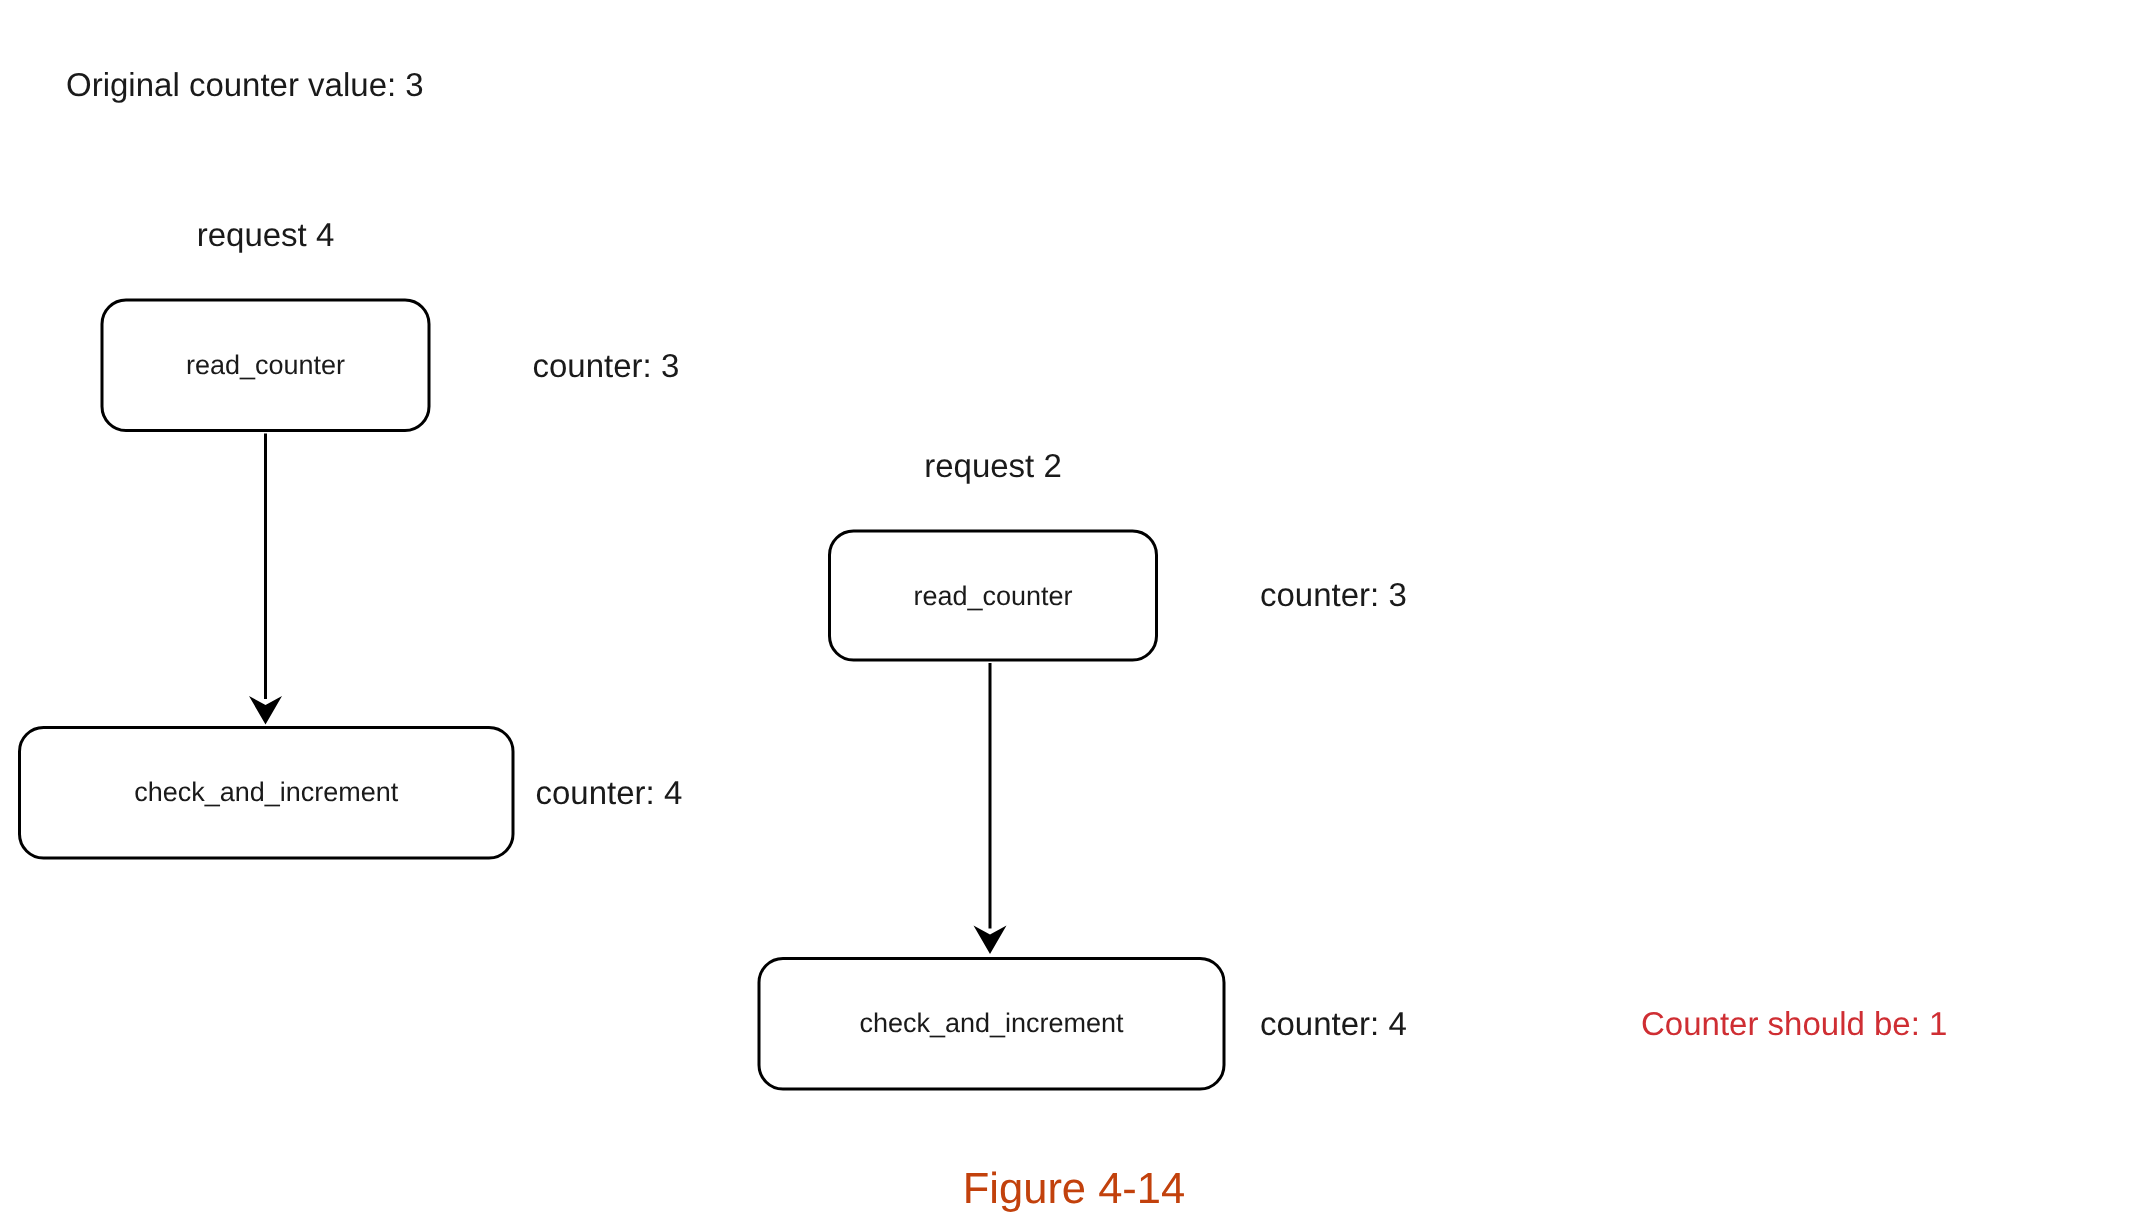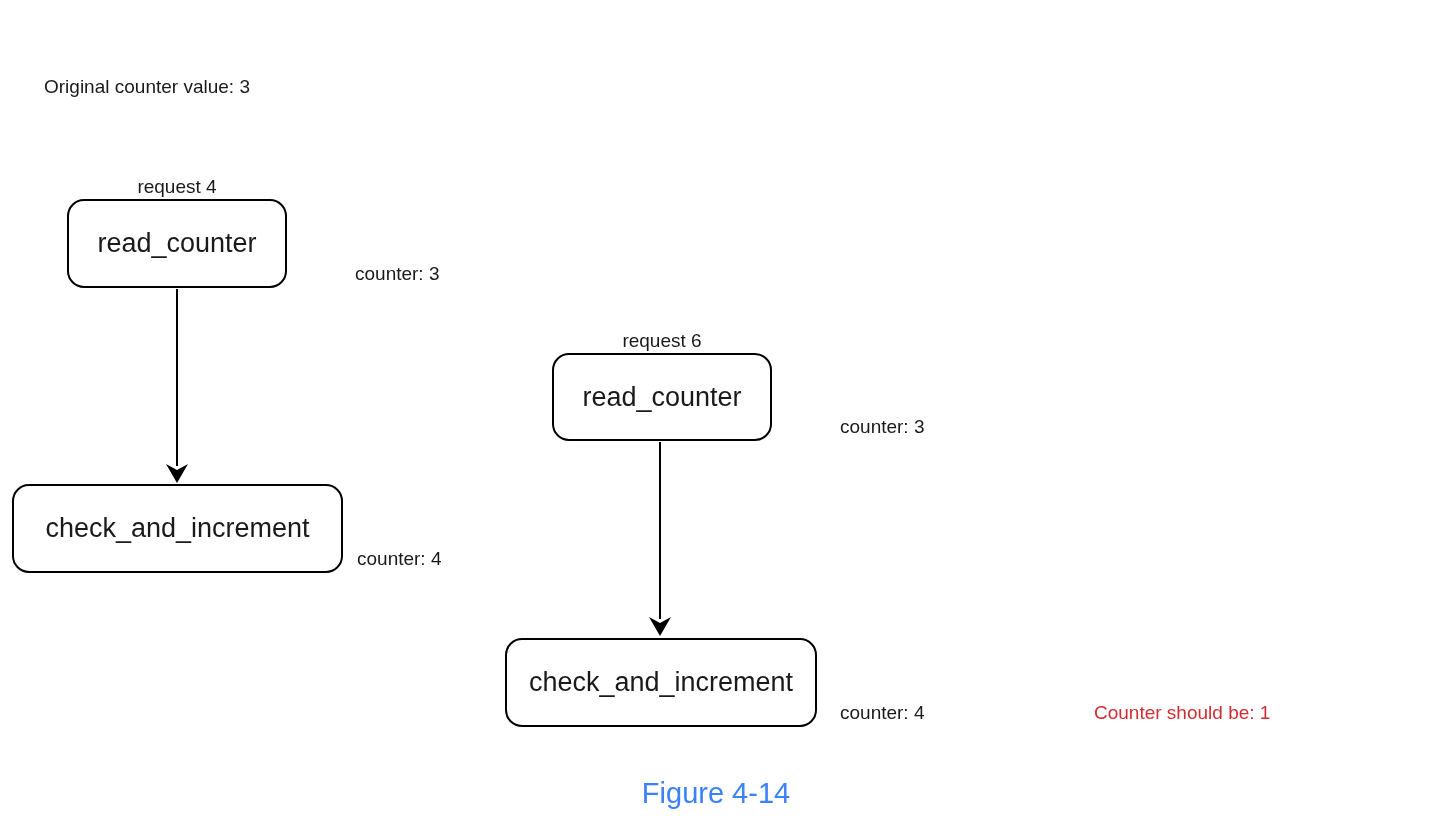--- a/index.html
+++ b/index.html
@@ -11,49 +11,48 @@
   }
   #canvas {
     position: relative;
     width: 1432px;
     height: 816px;
     background: #ffffff;
     overflow: hidden;
   }
   .abs { position: absolute; }
   .label {
-    font-size: 19px;
+    font-size: 22px;
     line-height: 28px;
     white-space: nowrap;
     color: #1a1a1a;
-    margin-top: 30px;
   }
   .node-box {
     box-sizing: border-box;
     border: 2px solid #000000;
     border-radius: 17px;
     background: #ffffff;
     display: flex;
     align-items: center;
     justify-content: center;
-    font-size: 27px;
+    font-size: 18px;
     color: #1a1a1a;
     white-space: nowrap;
   }
   .vcenter {
     display: flex;
     align-items: center;
   }
   .warning {
     color: #cf2e33;
   }
   .caption {
     font-size: 29px;
     white-space: nowrap;
-    color: #3b82f6;
+    color: #c2410c;
   }
   #arrow-layer {
     position: absolute;
     left: 0; top: 0;
     width: 1432px;
     height: 816px;
     pointer-events: none;
   }
 </style>
 </head>
@@ -81,21 +80,21 @@
   </div>
 
   <div class="abs label vcenter" style="left:355px; top:199px; height:89px;">counter: 3</div>
 
   <div class="abs node-box" style="left:12px; top:484px; width:331px; height:89px;">
     <span>check_and_increment</span>
   </div>
 
   <div class="abs label vcenter" style="left:357px; top:484px; height:89px;">counter: 4</div>
 
-  <div class="abs label" style="left:552px; top:297px; width:220px; text-align:center;">request 6</div>
+  <div class="abs label" style="left:552px; top:297px; width:220px; text-align:center;">request 2</div>
 
   <div class="abs node-box" style="left:552px; top:353px; width:220px; height:88px;">
     <span>read_counter</span>
   </div>
 
   <div class="abs label vcenter" style="left:840px; top:353px; height:88px;">counter: 3</div>
 
   <div class="abs node-box" style="left:505px; top:638px; width:312px; height:89px;">
     <span>check_and_increment</span>
   </div>

